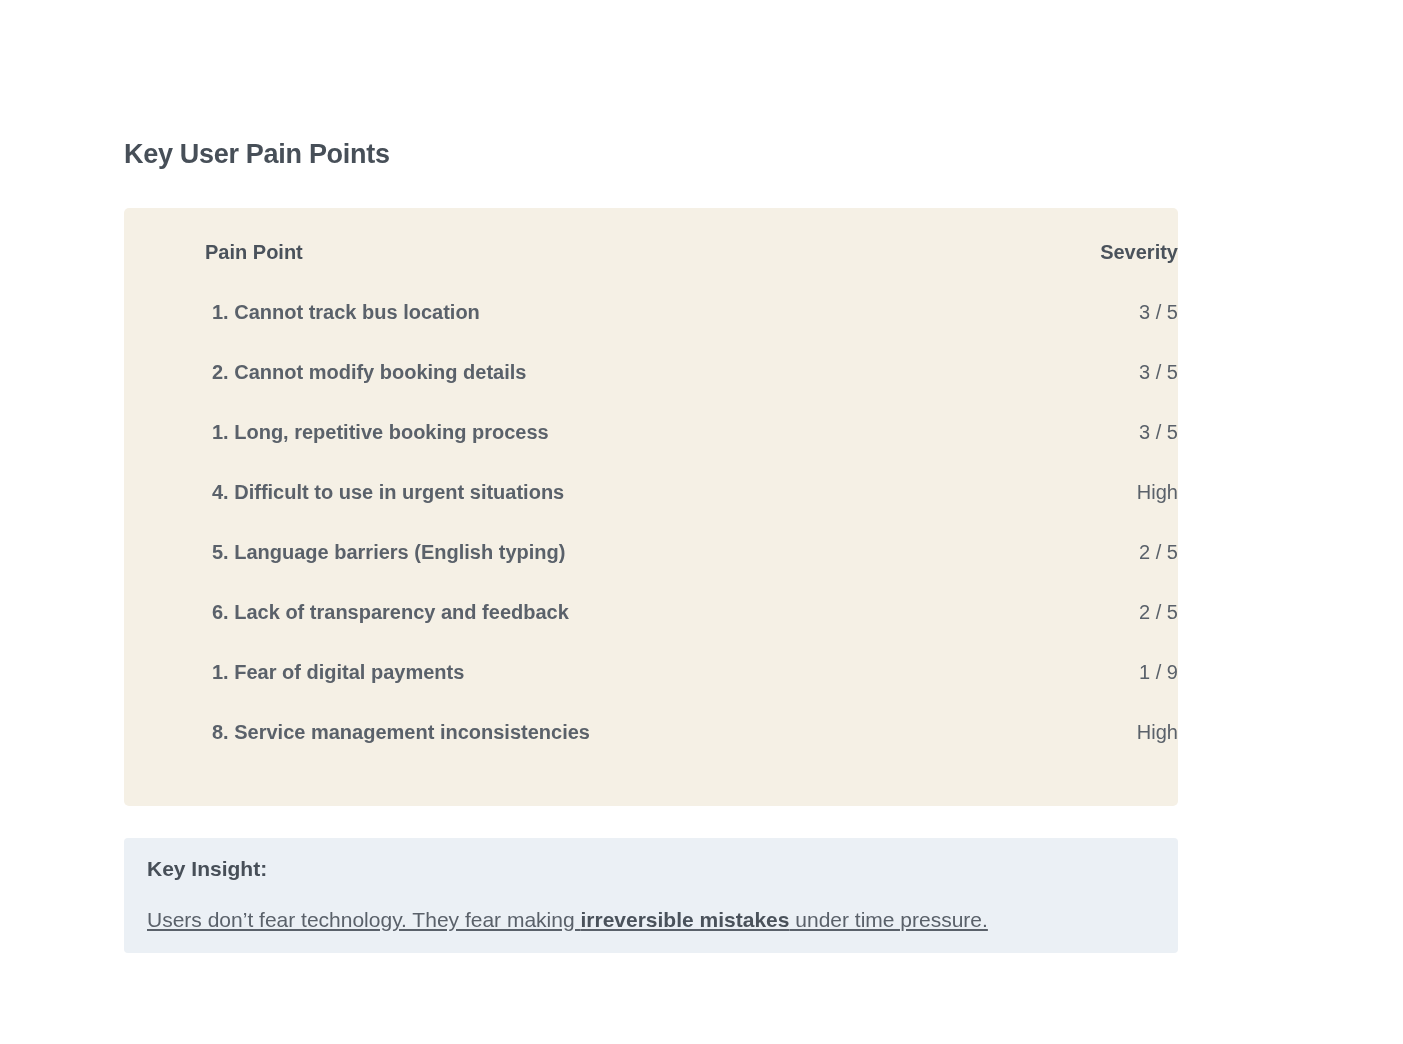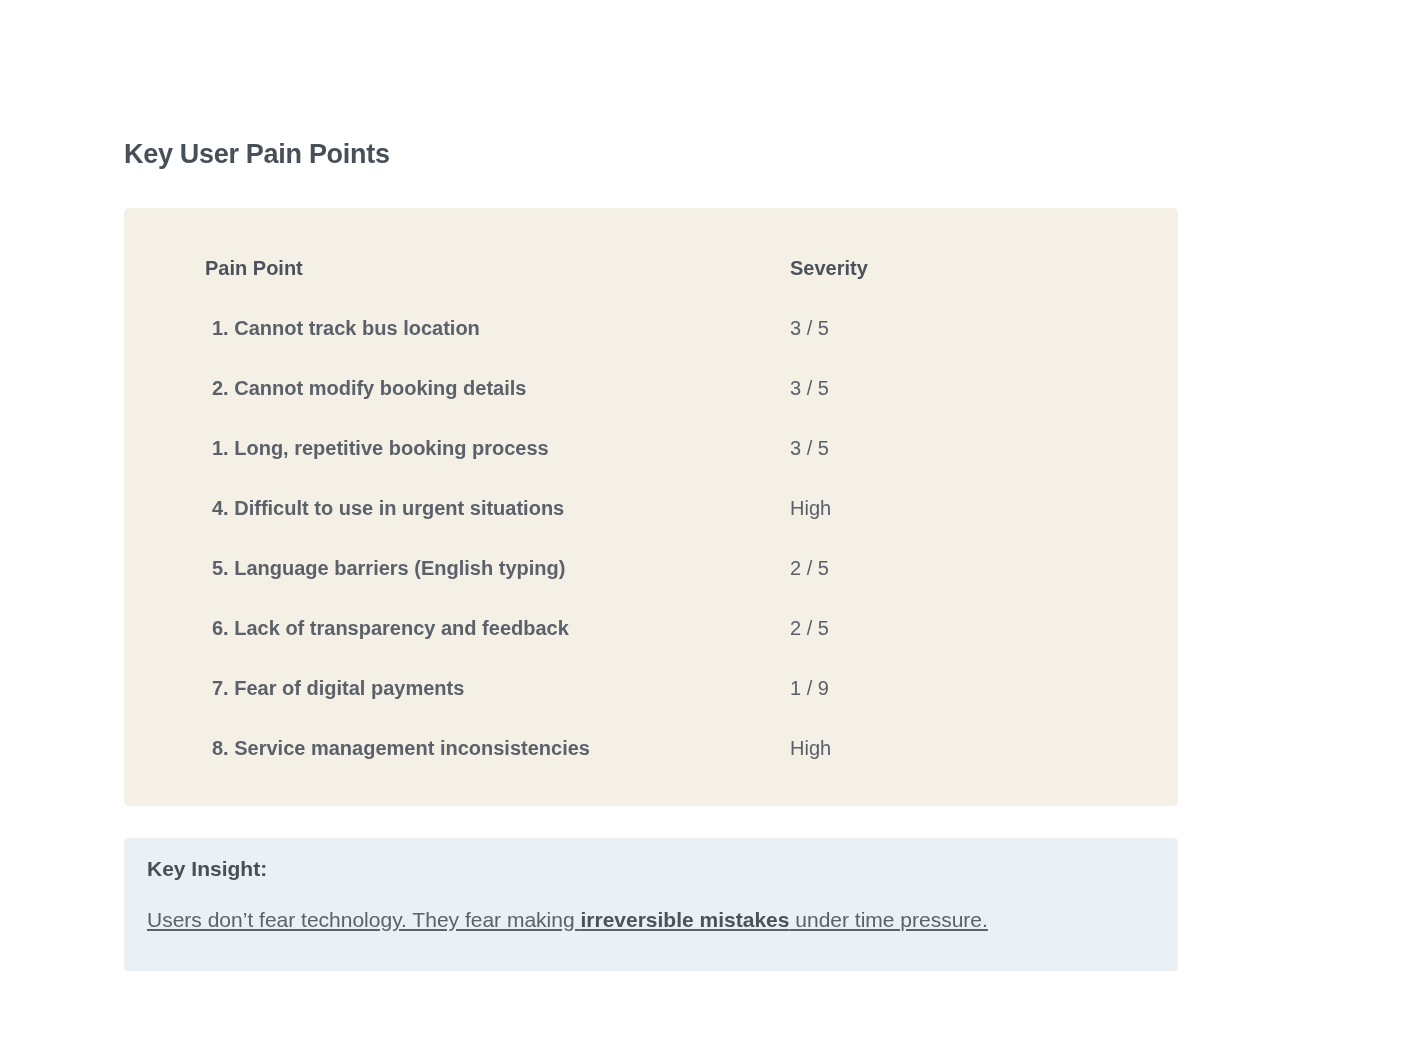--- a/index.html
+++ b/index.html
@@ -29,55 +29,55 @@
     color: var(--title-text);
   }
   .pain-table {
     position: absolute;
     left: 124px;
     top: 208px;
     width: 1054px;
     height: 598px;
     background: var(--table-bg);
     border-radius: 5px;
-    padding-top: 30px;
+    padding-top: 14px;
   }
   .trow {
     display: flex;
     align-items: center;
     height: 60px;
   }
   .trow .cell-pain {
     flex: 1;
     padding-left: 88px;
     font-size: 20px;
     color: var(--body-text);
     font-weight: bold;
   }
   .trow .cell-severity {
     width: 388px;
-    text-align: left;
+    text-align: right;
     font-size: 20px;
     color: var(--body-text);
   }
   .trow.header .cell-pain {
     padding-left: 81px;
     font-weight: 700;
     color: var(--header-text);
   }
   .trow.header .cell-severity {
     font-weight: 700;
     color: var(--header-text);
   }
   .insight-box {
     position: absolute;
     left: 124px;
     top: 838px;
     width: 1054px;
-    height: 133px;
+    height: 115px;
     background: var(--insight-bg);
     border-radius: 4px;
     padding: 17px 24px 0 23px;
   }
   .insight-title {
     font-size: 21px;
     font-weight: 600;
     color: var(--title-text);
     line-height: 27px;
   }
@@ -121,21 +121,21 @@
   </div>
   <div class="trow">
     <div class="cell-pain">5. Language barriers (English typing)</div>
     <div class="cell-severity">2 / 5</div>
   </div>
   <div class="trow">
     <div class="cell-pain">6. Lack of transparency and feedback</div>
     <div class="cell-severity">2 / 5</div>
   </div>
   <div class="trow">
-    <div class="cell-pain">7. Fear of digital payments</div>
+    <div class="cell-pain">1. Fear of digital payments</div>
     <div class="cell-severity">1 / 9</div>
   </div>
   <div class="trow">
     <div class="cell-pain">8. Service management inconsistencies</div>
     <div class="cell-severity">High</div>
   </div>
 </section>
 
 <section class="insight-box">
   <div class="insight-title">Key Insight:</div>

